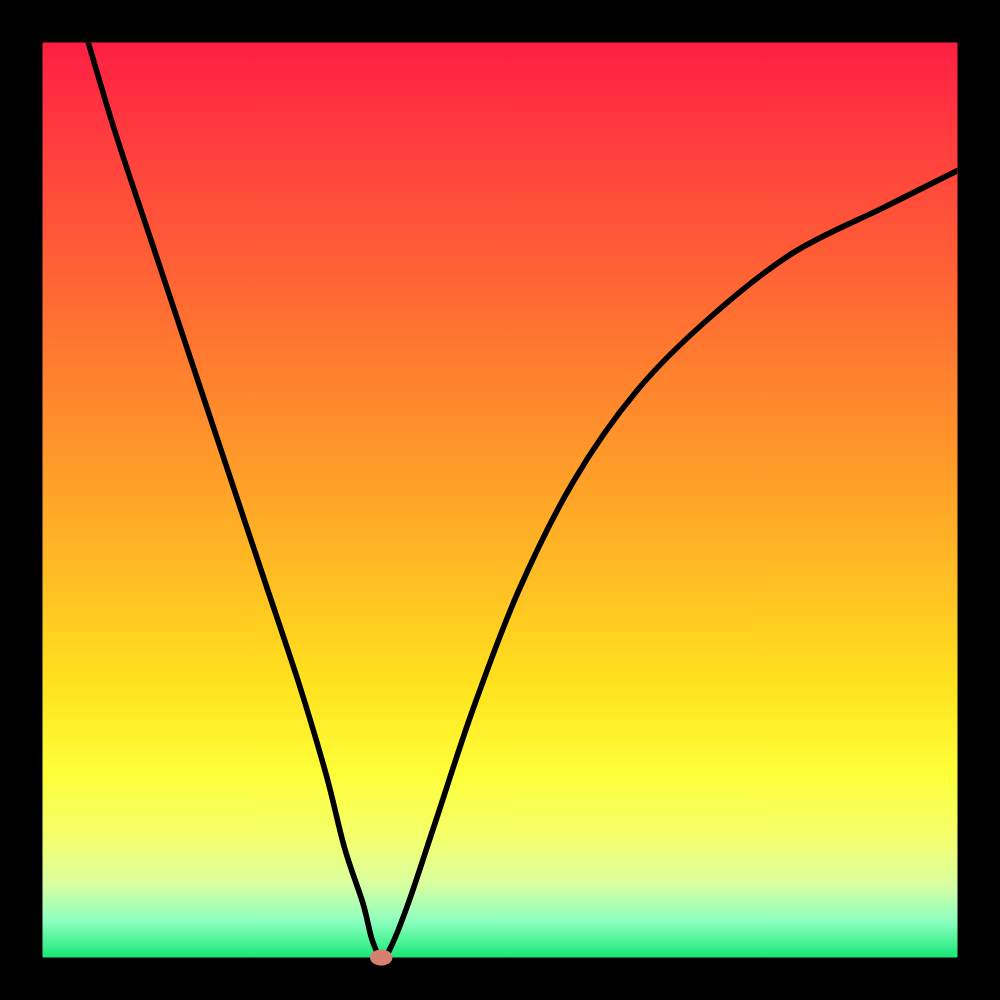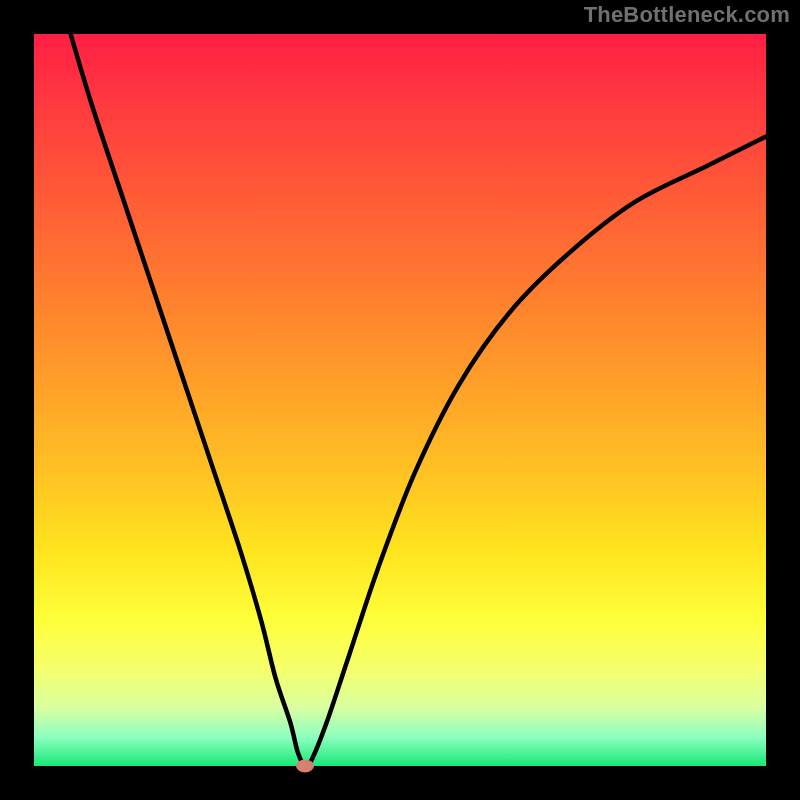--- a/index.html
+++ b/index.html
@@ -57,14 +57,13 @@
 </head>
 <body>
 
 <div class="frame">
   <div class="plot-area">
     <svg class="curve" viewBox="0 0 732 732" preserveAspectRatio="none">
       <path id="curve-path" d="M 36.6 0.0 C 40.3 12.2, 50.0 46.4, 58.6 73.2 C 67.1 100.0, 78.1 131.8, 87.8 161.0 C 97.6 190.3, 107.4 219.6, 117.1 248.9 C 126.9 278.2, 136.6 307.4, 146.4 336.7 C 156.2 366.0, 165.9 395.3, 175.7 424.6 C 185.4 453.8, 196.4 485.6, 205.0 512.4 C 213.5 539.2, 220.8 563.6, 226.9 585.6 C 233.0 607.6, 236.7 627.1, 241.6 644.2 C 246.4 661.2, 252.5 675.9, 256.2 688.1 C 259.9 700.3, 261.1 710.0, 263.5 717.4 C 266.0 724.7, 268.4 730.8, 270.8 732.0 C 273.3 733.2, 274.5 732.0, 278.2 724.7 C 281.8 717.4, 286.7 705.2, 292.8 688.1 C 298.9 671.0, 306.2 647.8, 314.8 622.2 C 323.3 596.6, 333.1 564.9, 344.0 534.4 C 355.0 503.9, 367.2 469.7, 380.6 439.2 C 394.1 408.7, 408.7 378.2, 424.6 351.4 C 440.4 324.5, 457.5 300.1, 475.8 278.2 C 494.1 256.2, 513.6 237.9, 534.4 219.6 C 555.1 201.3, 577.1 183.0, 600.2 168.4 C 623.4 153.7, 651.5 142.7, 673.4 131.8 C 695.4 120.8, 722.2 107.4, 732.0 102.5" fill="none" stroke="#000000" stroke-width="4.5" stroke-linecap="round"></path>
     </svg>
     <div class="marker" id="marker" style="left: 270.84px; top: 732px; background: rgb(215, 127, 112);"></div>
   </div>
-  <div class="watermark">TheBottleneck.com</div>
 </div>
 
 </body></html>

